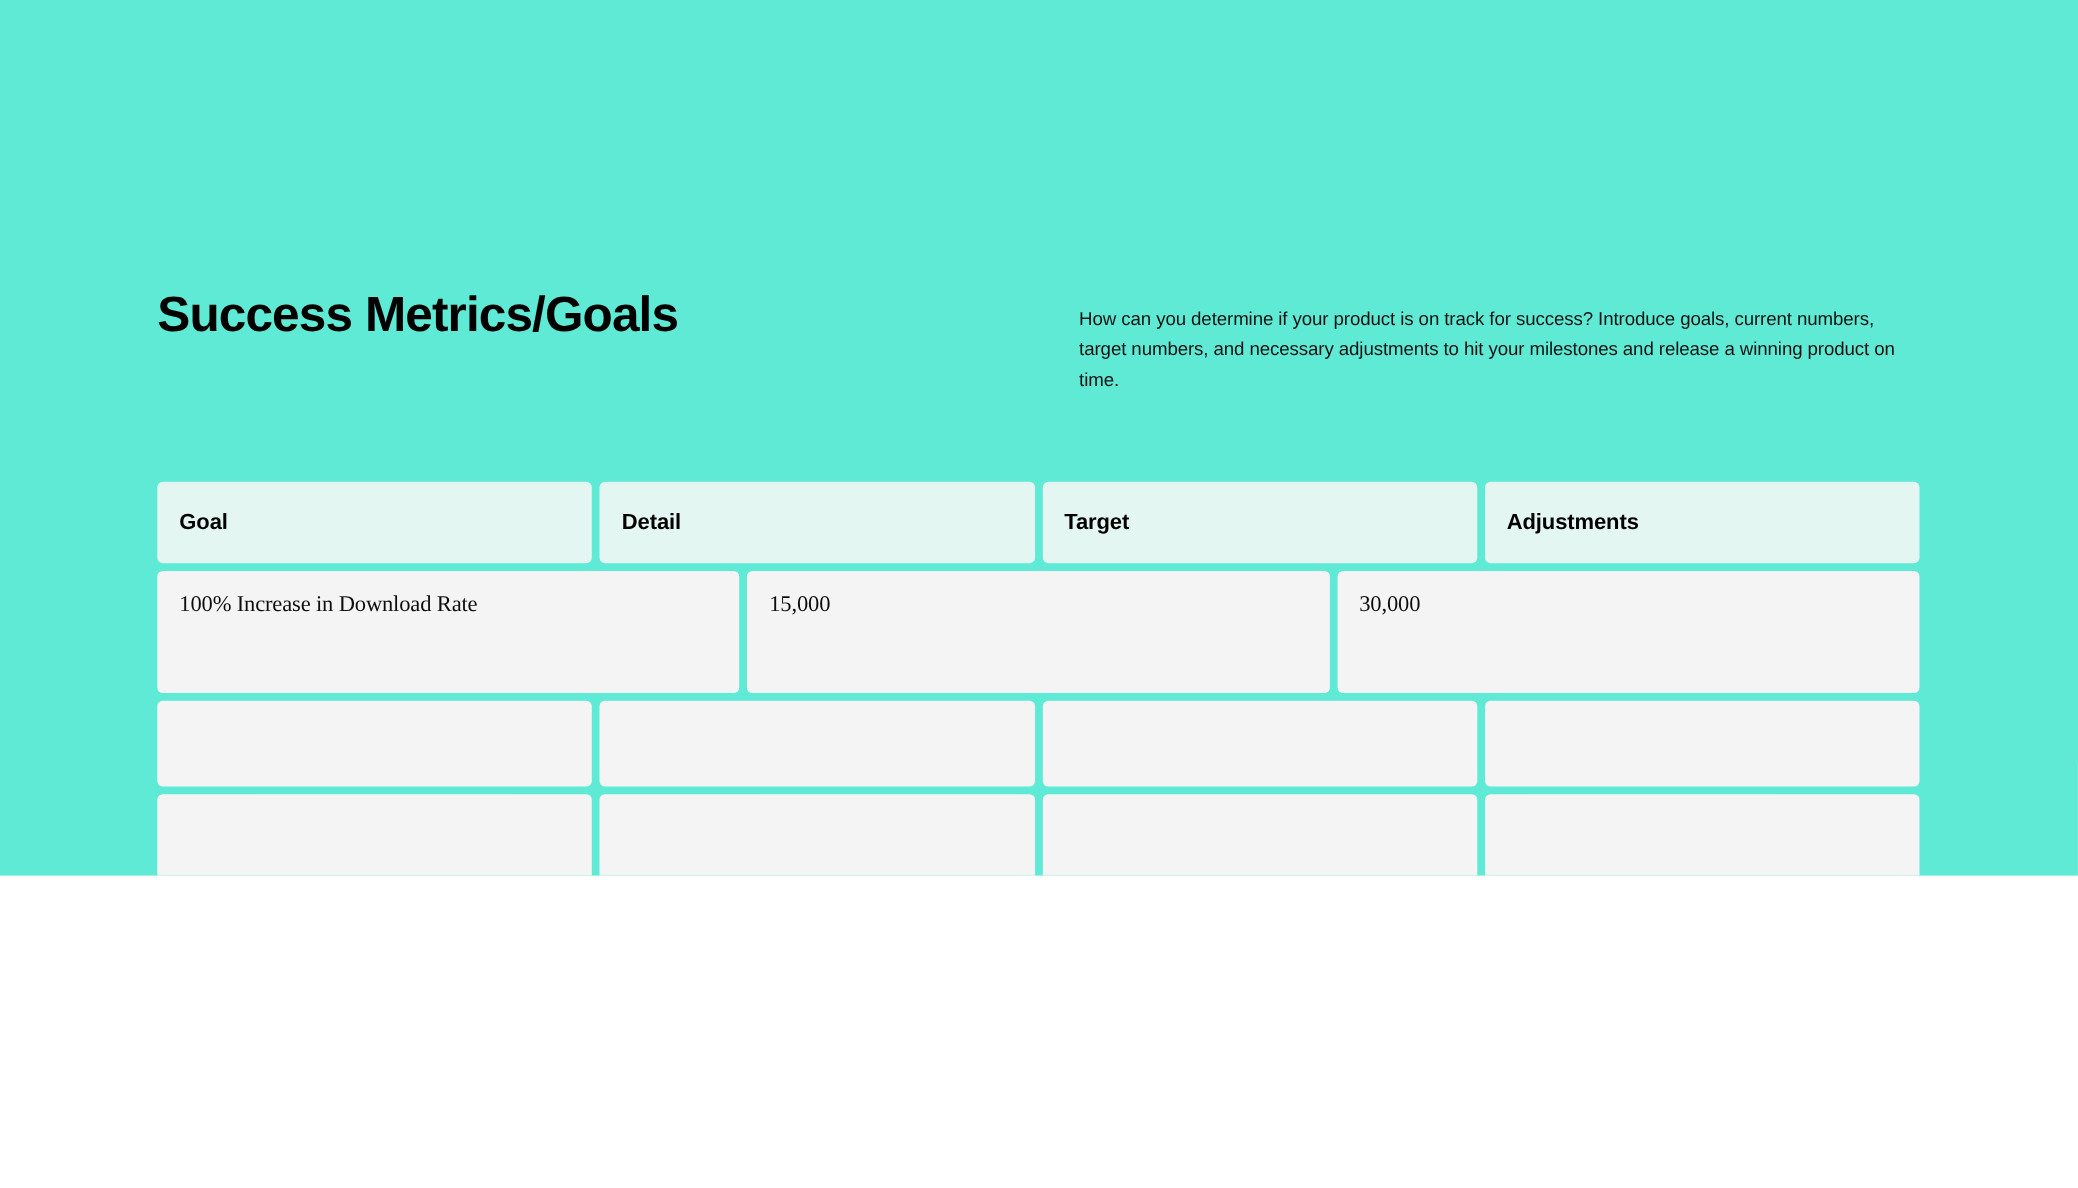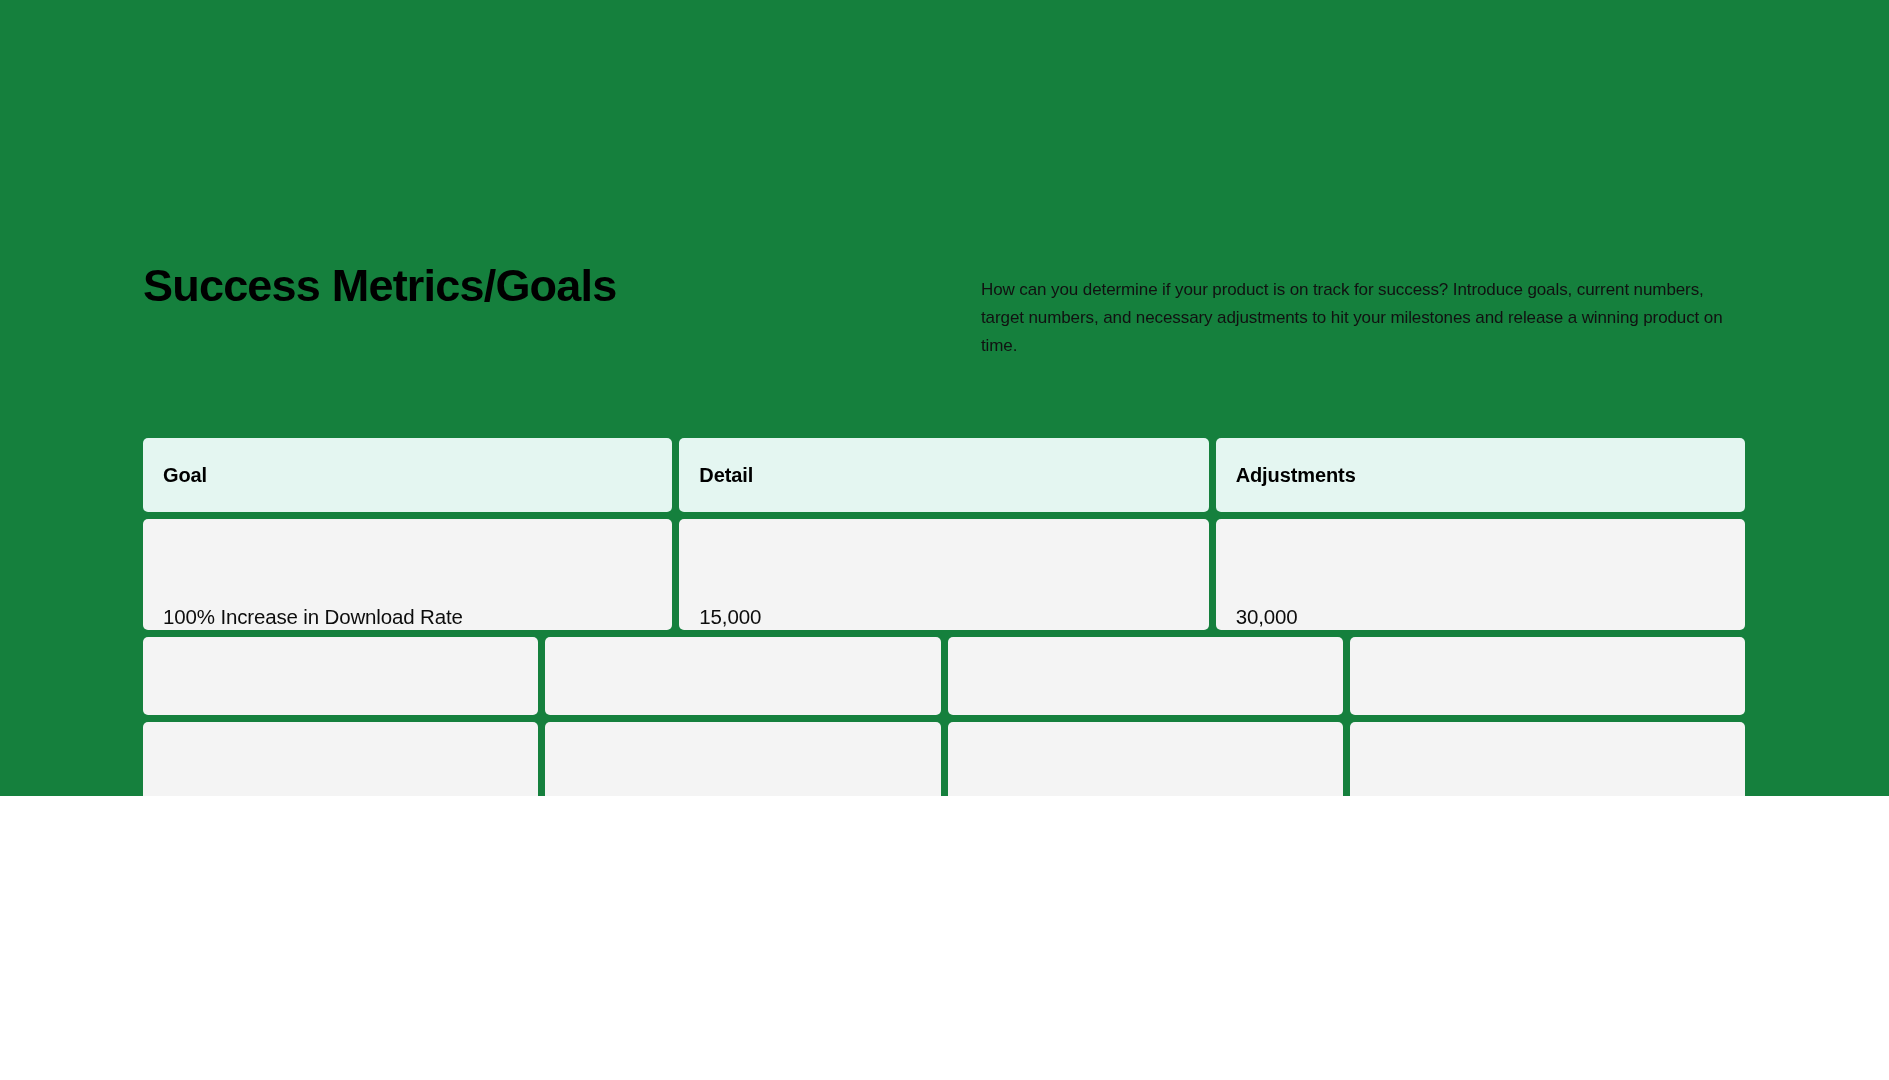--- a/index.html
+++ b/index.html
@@ -7,21 +7,21 @@
     width: 1889px;
     height: 1080px;
     background: #ffffff;
     font-family: "Liberation Sans", sans-serif;
     -webkit-font-smoothing: antialiased;
   }
   .slide {
     position: relative;
     width: 1889px;
     height: 796px;
-    background: #15803d;
+    background: #5eead4;
     overflow: hidden;
   }
 
   
   .header-row {
     position: absolute;
     left: 143px;
     top: 262px;
     width: 1602px;
     display: flex;
@@ -80,21 +80,21 @@
   }
   .trow.head .cell-text {
     font-size: 20px;
     font-weight: bold;
     color: #000000;
     letter-spacing: -0.1px;
   }
   .trow.body .cell {
     background: #f4f4f4;
   }
-  .trow.r1 .cell { height: 111px; align-items: flex-end; padding-top: 17px; }
+  .trow.r1 .cell { height: 111px; align-items: flex-start; padding-top: 17px; font-family: Liberation Serif, serif; }
   .trow.r2 .cell { height: 78px; }
   .trow.r3 .cell { height: 78px; }
   .trow.body .cell-text {
     font-size: 20.5px;
     font-weight: normal;
     line-height: 26px;
     color: #0d0d0d;
     letter-spacing: -0.15px;
   }
   .cell-text { display: block; }
@@ -114,20 +114,23 @@
   </div>
 
   <div class="table">
 
     <div class="trow head">
       <div class="cell">
         <span class="cell-text">Goal</span>
       </div>
       <div class="cell">
         <span class="cell-text">Detail</span>
+      </div>
+      <div class="cell">
+        <span class="cell-text">Target</span>
       </div>
       <div class="cell">
         <span class="cell-text">Adjustments</span>
       </div>
     </div>
 
     <div class="trow body r1">
       <div class="cell">
         <span class="cell-text">100% Increase in Download Rate</span>
       </div>

